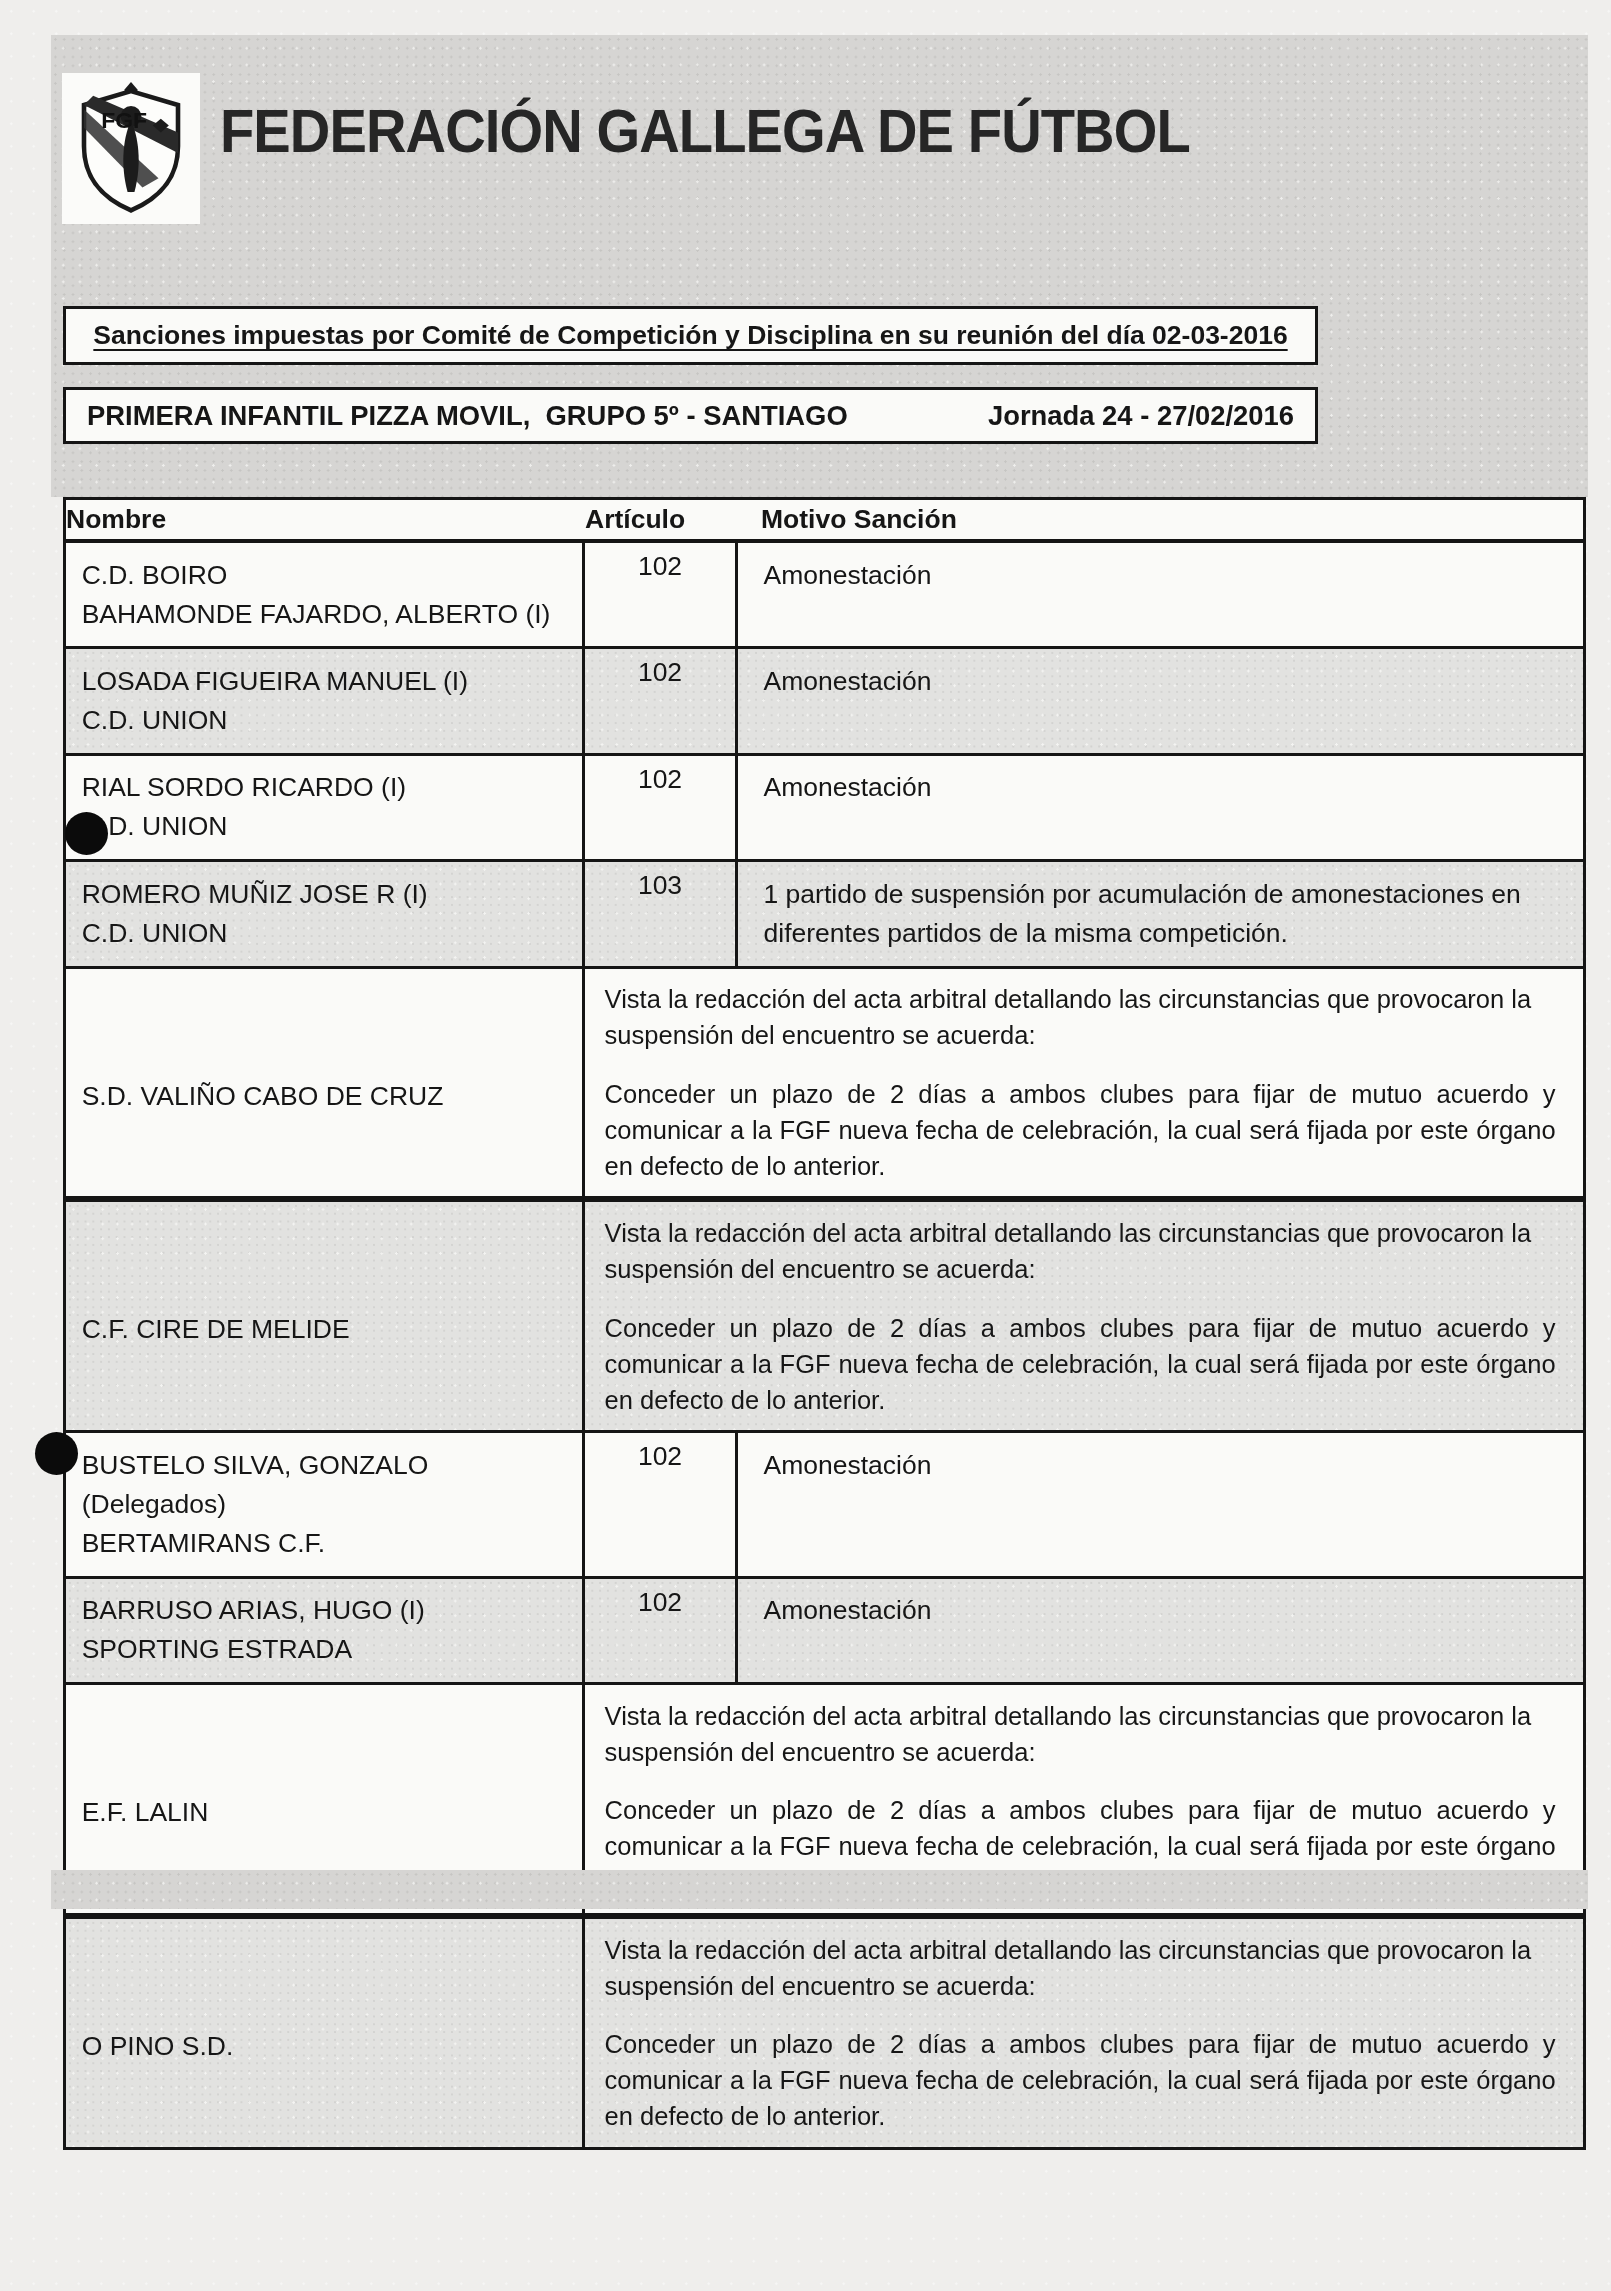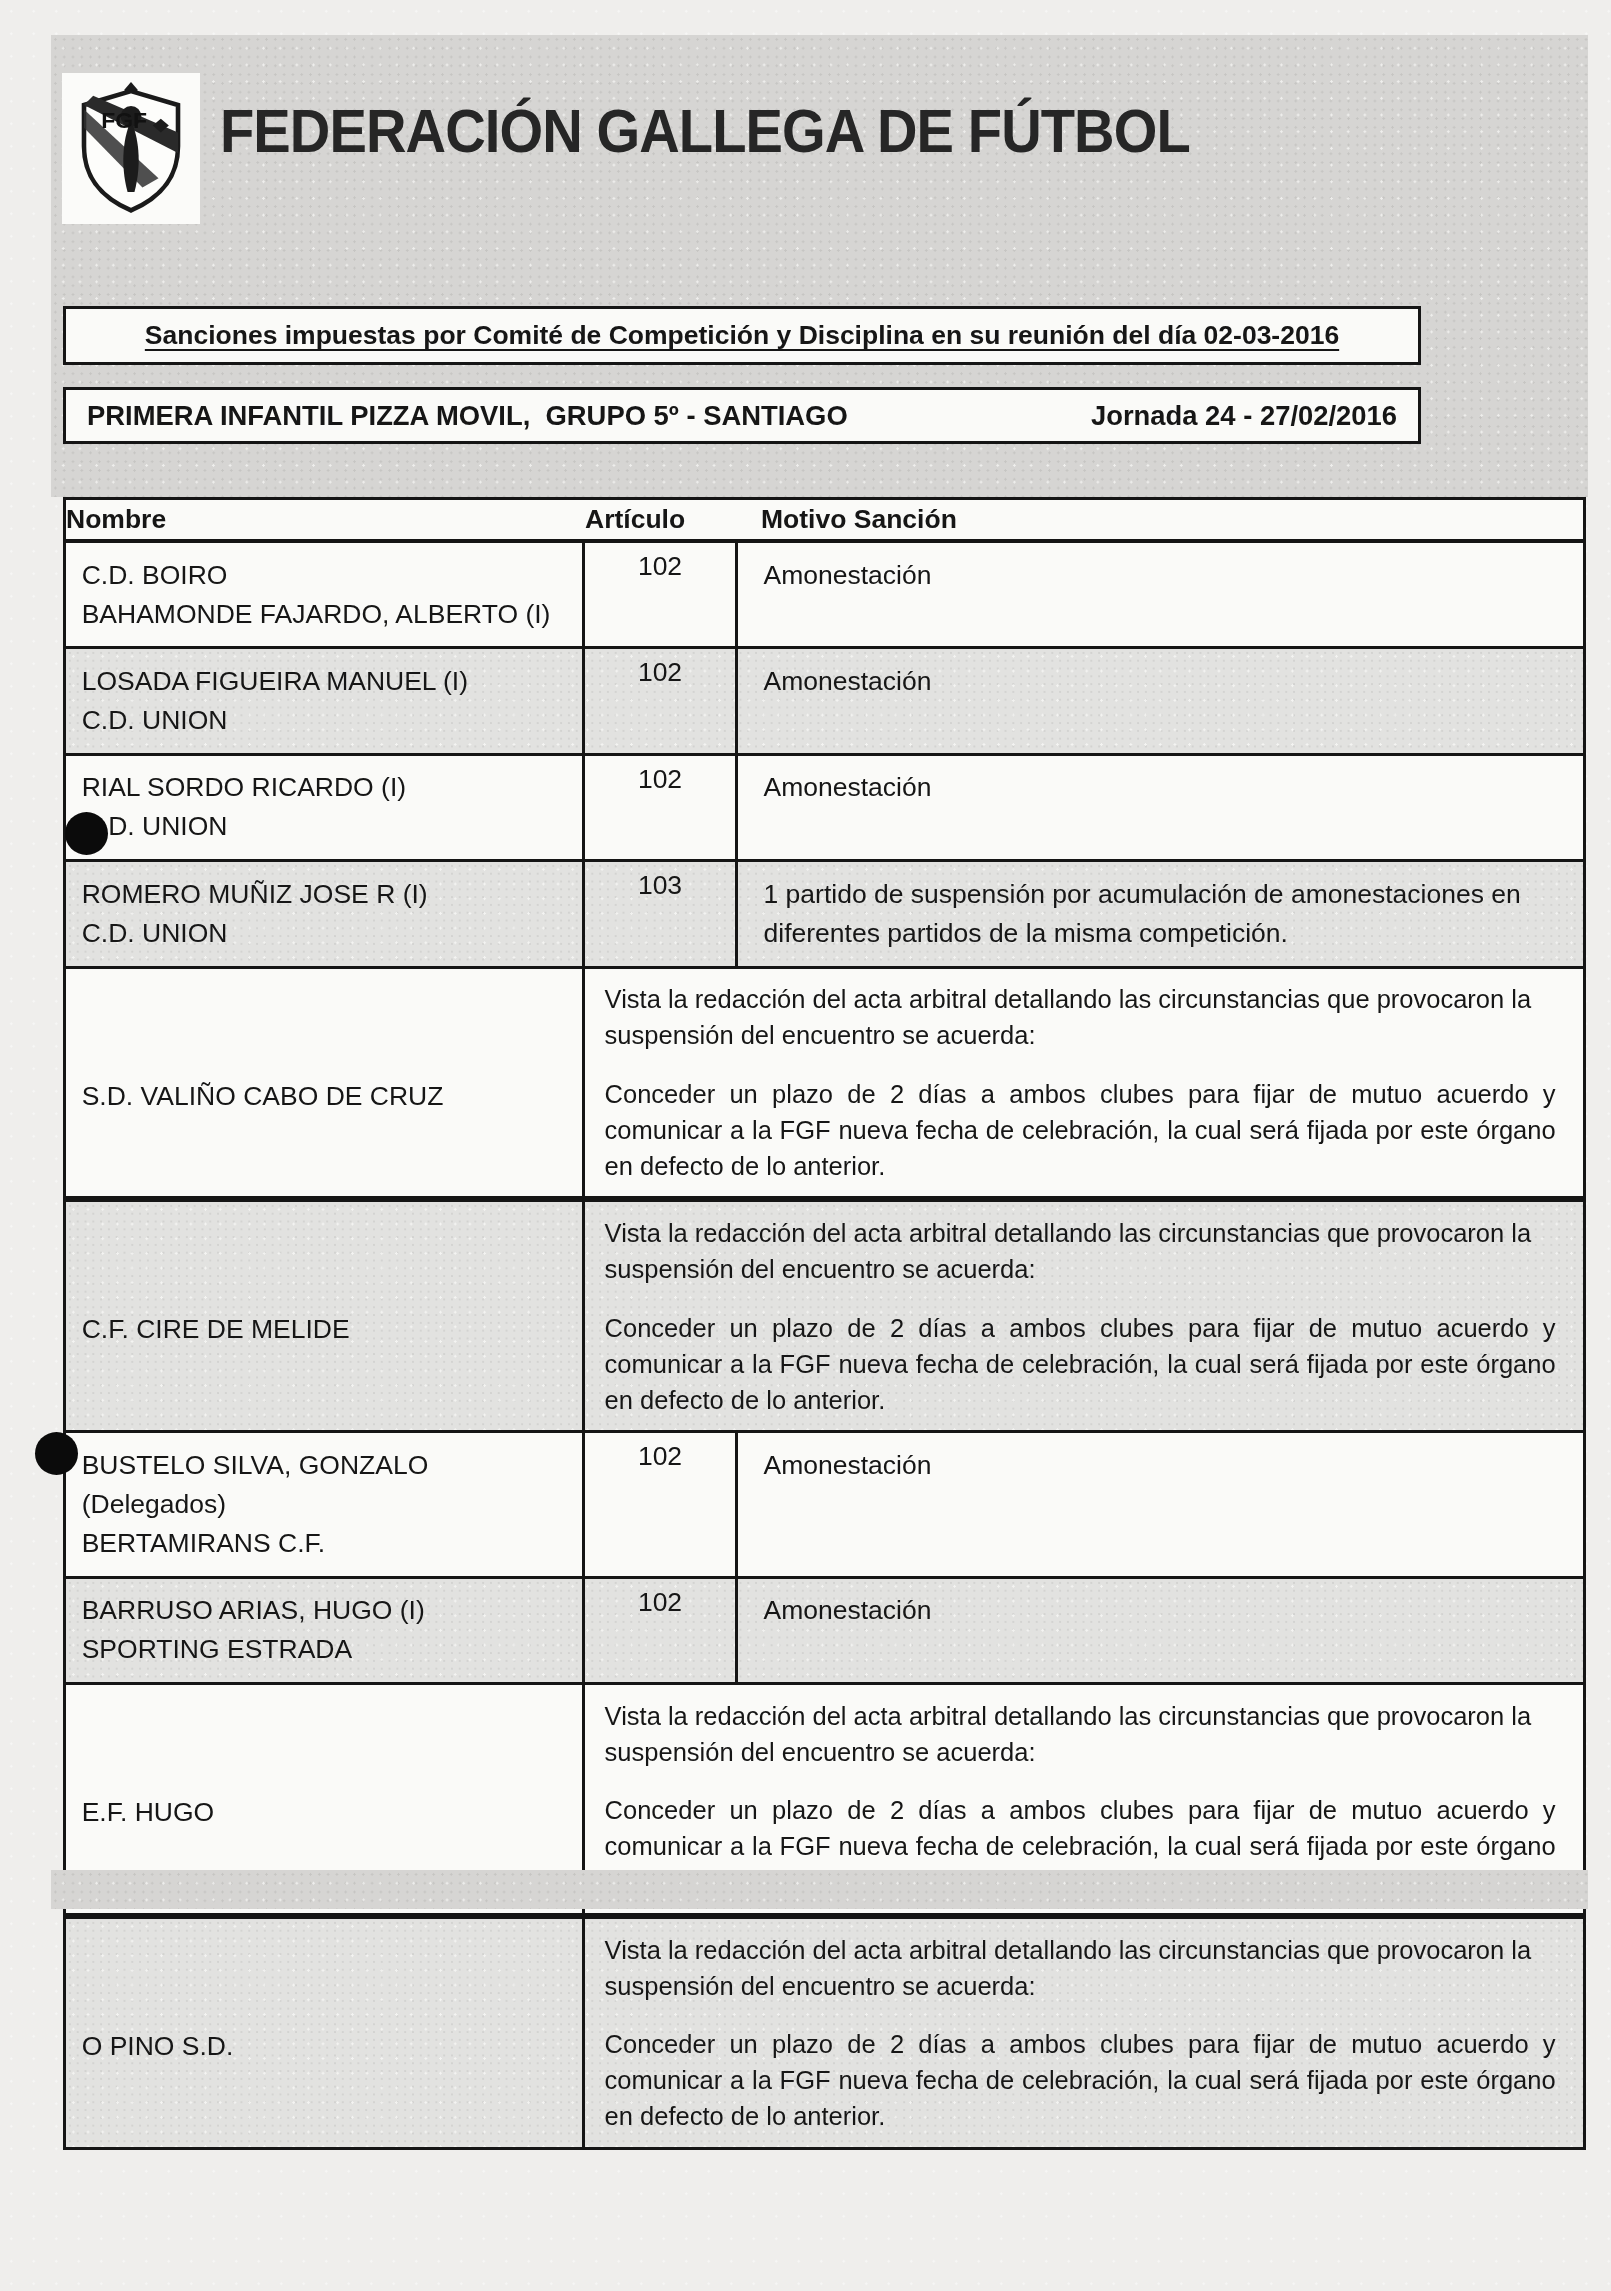--- a/index.html
+++ b/index.html
@@ -25,21 +25,21 @@
   }
   .gray-zone{position:absolute;left:51px;top:35px;width:1537px;height:462px;}
   .logo-box{position:absolute;left:62px;top:73px;width:138px;height:151px;background:#fbfbf9;display:flex;align-items:center;justify-content:center;}
   .logo-box svg{width:116px;height:133px;display:block;}
   .org-title{
     position:absolute;left:220px;top:82px;height:98px;display:flex;align-items:center;
     font-weight:bold;font-size:61px;color:#262626;white-space:nowrap;
     transform:scaleX(0.92);transform-origin:left center;letter-spacing:-1px;
   }
   .box{
-    position:absolute;left:63px;width:1358px;background:#fafaf8;
+    position:absolute;left:63px;width:1255px;background:#fafaf8;
     border:3.9px solid #151515;box-sizing:border-box;
   }
   .title-box{top:306px;height:59px;display:flex;align-items:center;justify-content:center;}
   .title-box .t{
     font-weight:bold;font-size:26.5px;
     text-decoration:underline;text-decoration-thickness:2px;text-underline-offset:4.9px;
   }
   .comp-box{top:387px;height:57px;display:flex;align-items:center;justify-content:space-between;padding:0 21px;}
   .comp-box .left{font-weight:bold;font-size:27.4px;white-space:pre-wrap;}
   .comp-box .right{font-weight:bold;font-size:27.4px;}
@@ -182,21 +182,21 @@
         <div class="trow sanction shaded">
           <div class="c cellname">
             <div>BARRUSO ARIAS, HUGO (I)</div>
             <div>SPORTING ESTRADA</div>
           </div>
           <div class="c cellart">102</div>
           <div class="c cellmot">Amonestación</div>
         </div>
         <div class="trow resolution">
           <div class="c cellname">
-            <div>E.F. HUGO</div>
+            <div>E.F. LALIN</div>
           </div>
           <div class="c cellres">
             <p>Vista la redacción del acta arbitral detallando las circunstancias que provocaron la suspensión del encuentro se acuerda:</p>
             <p>Conceder un plazo de 2 días a ambos clubes para fijar de mutuo acuerdo y comunicar a la FGF nueva fecha de celebración, la cual será fijada por este órgano en defecto de lo anterior.</p>
           </div>
         </div>
         <div class="trow resolution shaded thick">
           <div class="c cellname">
             <div>O PINO S.D.</div>
           </div>

